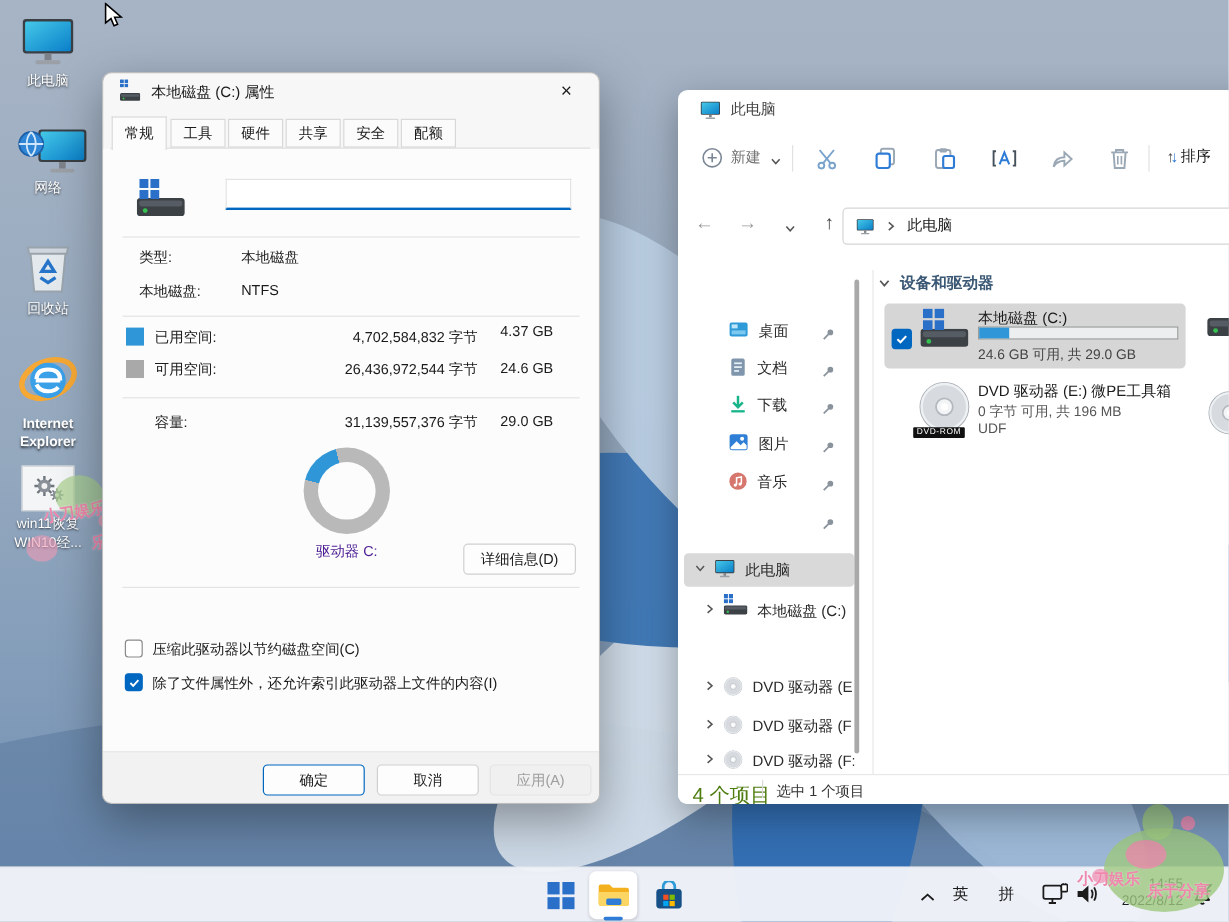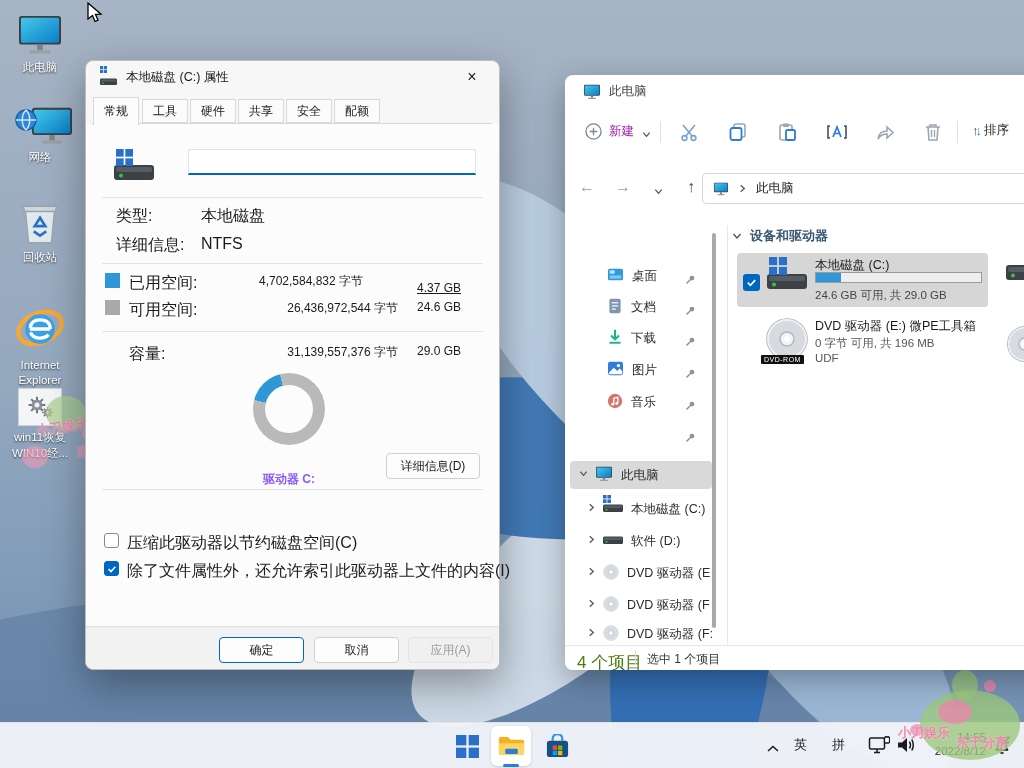--- a/index.html
+++ b/index.html
@@ -29,39 +29,39 @@
   #dialog .page{position:absolute;left:0;top:63px;width:413px;height:502px;background:#fcfcfc;}
   #dialog .strip{position:absolute;left:0;top:565px;width:413px;height:42px;background:#f2f2f2;
       border-top:1px solid #dfdfdf;border-radius:0 0 8px 8px;}
   .dlg-title{font-size:12.5px;color:#1a1a1a;}
   .tab{position:absolute;top:38px;height:24px;font-size:12px;color:#1b1b1b;
       background:#fbfbfb;border:1px solid #d9d9d9;box-sizing:border-box;
       display:flex;align-items:center;justify-content:center;width:46px;}
   .tab.active{top:36px;height:28px;background:#fcfcfc;border-bottom:none;z-index:2;}
   .tabline{position:absolute;left:6px;top:62px;width:400px;height:1px;background:#d9d9d9;}
   .sep{position:absolute;height:1px;background:#e3e3e3;left:16px;width:381px;}
-  .lab{position:absolute;font-size:16px;color:#1b1b1b;white-space:nowrap;}
+  .lab{position:absolute;font-size:12px;color:#1b1b1b;white-space:nowrap;}
   .num{position:absolute;font-size:12px;color:#1b1b1b;text-align:right;white-space:nowrap;}
   .legend{position:absolute;width:15px;height:15px;}
   .btn{position:absolute;height:26px;background:#fdfdfd;border:1px solid #d0d0d0;
       border-radius:4px;font-size:12px;color:#1b1b1b;display:flex;align-items:center;
       justify-content:center;box-sizing:border-box;cursor:default;}
   .btn.primary{border:1.5px solid #0067c0;}
   .btn.disabled{background:#f0f0f0;border-color:#e4e4e4;color:#9d9d9d;}
   .cb{position:absolute;width:15px;height:15px;border:1px solid #8a8a8a;border-radius:3px;
       background:#fff;box-sizing:border-box;}
   .cb.checked{background:#0067c0;border-color:#0067c0;}
   #donut{position:absolute;left:167px;top:312px;width:72px;height:72px;border-radius:50%;
       background:conic-gradient(#b9b9b9 0deg 285deg,#2f96d8 285deg 345deg,#b9b9b9 345deg 360deg);}
   #donut .hole{position:absolute;left:12px;top:12px;width:48px;height:48px;border-radius:50%;background:#fcfcfc;}
 
   
   #explorer{left:565px;top:75px;width:640px;height:595px;background:#fff;
       border-radius:8px 0 0 8px;box-shadow:0 10px 30px rgba(0,0,0,.3);z-index:20;overflow:hidden;}
-  .tbtn{display:flex;align-items:flex-end;gap:6px;color:#a21caf;font-size:12.5px;}
+  .tbtn{display:flex;align-items:flex-end;gap:6px;color:#737373;font-size:12.5px;}
   .side-row{position:absolute;left:5px;width:142px;height:28px;border-radius:4px;
       display:flex;align-items:center;font-size:12.5px;color:#2b2b2b;white-space:nowrap;overflow:hidden;}
   .side-row .ic{flex:0 0 auto;}
   .pin{position:absolute;}
   .ebtn{cursor:default;}
   .bar-track{height:11px;background:#eceef0;border:1px solid #9b9b9b;box-sizing:border-box;}
   .bar-fill{height:100%;background:#2f96d8;}
 
   
   #taskbar{left:0;top:722px;width:1024px;height:46px;background:rgba(241,244,249,.96);
@@ -279,21 +279,21 @@
         <use href="#sym-globe" width="24" height="24"></use>
       </svg></span>
   <span class="lbl abs" style="left:0;top:44px;width:76px;">网络</span>
 </div>
 <div class="abs dt-icon" style="left:2px;top:200px;">
   <svg width="46" height="46">
       <use href="#sym-bin" width="46" height="46"></use>
     </svg>
   <span class="lbl">回收站</span>
 </div>
-<div class="abs dt-icon" style="left:2px;top:304px;">
+<div class="abs dt-icon" style="left:2px;top:292px;font-weight:bold;">
   <svg width="50" height="50">
       <use href="#sym-ie" width="50" height="50"></use>
     </svg>
   <span class="lbl">Internet</span>
   <span class="lbl">Explorer</span>
 </div>
 <div class="abs dt-icon" style="left:2px;top:388px;">
   <span class="abs" style="left:16px;top:0;width:44px;height:38px;background:#f4f5f6;border:1px solid #cfd3d8;box-sizing:border-box;display:flex;align-items:center;justify-content:center;">
     <svg width="20" height="20" style="margin:-4px 2px 0 0">
         <use href="#sym-gear" width="20" height="20"></use>
@@ -438,29 +438,20 @@
         </svg></span>
     <span class="ic" style="margin-right:8px;position:relative;">
       <svg width="20" height="9">
           <use href="#sym-drive" width="20" height="9"></use>
         </svg>
       <svg width="8" height="8" style="position:absolute;left:0;top:-7px;">
           <use href="#sym-flag" width="8" height="8"></use>
         </svg>
     </span>
     <span>本地磁盘 (C:)</span>
-  </div>
-  <div class="side-row" style="top:452px;">
-    <span style="margin:0 6px 0 16px;"><svg width="11" height="11">
-          <use href="#sym-chevr" width="11" height="11"></use>
-        </svg></span>
-    <span class="ic" style="margin-right:8px;"><svg width="20" height="9">
-          <use href="#sym-drive" width="20" height="9"></use>
-        </svg></span>
-    <span>软件 (D:)</span>
   </div>
   <div class="side-row" style="top:484px;">
     <span style="margin:0 6px 0 16px;"><svg width="11" height="11">
           <use href="#sym-chevr" width="11" height="11"></use>
         </svg></span>
     <span class="ic" style="margin-right:8px;"><svg width="16" height="16">
           <use href="#sym-disc" width="16" height="16"></use>
         </svg></span>
     <span>DVD 驱动器 (E</span>
   </div>
@@ -586,45 +577,45 @@
     <svg width="17" height="17" style="position:absolute;left:2px;top:0;">
         <use href="#sym-flag" width="17" height="17"></use>
       </svg>
   </span>
   <input class="abs" style="left: 102px; top: 88px; width: 288px; height: 26px; border-width: 1px 1px 2px; border-style: solid; border-color: rgb(227, 227, 227) rgb(227, 227, 227) rgb(0, 103, 192); border-image: initial; background: rgb(255, 255, 255); box-sizing: border-box; padding: 0px 6px; font-size: 12px; outline: none;" value="">
 
   <div class="sep" style="top:136px;"></div>
 
   <span class="lab" style="left:30px;top:145px;">类型:</span>
   <span class="lab" style="left:115px;top:145px;">本地磁盘</span>
-  <span class="lab" style="left:30px;top:174px;">详细信息:</span>
+  <span class="lab" style="left:30px;top:174px;">本地磁盘:</span>
   <span class="lab" style="left:115px;top:174px;">NTFS</span>
 
   <div class="sep" style="top:202px;"></div>
 
   <span class="legend" style="left:19px;top:212px;background:#2f96d8;"></span>
   <span class="lab" style="left:43px;top:212px;">已用空间:</span>
-  <span class="num" style="left:150px;top:212px;width:150px;text-align:center;">4,702,584,832 字节</span>
-  <span class="num" style="left:320px;top:220px;width:55px;text-decoration:underline;">4.37 GB</span>
+  <span class="num" style="left:162px;top:212px;width:150px;">4,702,584,832 字节</span>
+  <span class="num" style="left:320px;top:208px;width:55px;">4.37 GB</span>
 
   <span class="legend" style="left:19px;top:239px;background:#a9a9a9;"></span>
   <span class="lab" style="left:43px;top:239px;">可用空间:</span>
   <span class="num" style="left:162px;top:239px;width:150px;">26,436,972,544 字节</span>
   <span class="num" style="left:320px;top:239px;width:55px;">24.6 GB</span>
 
   <div class="sep" style="top:270px;"></div>
 
   <span class="lab" style="left:43px;top:283px;">容量:</span>
   <span class="num" style="left:162px;top:283px;width:150px;">31,139,557,376 字节</span>
   <span class="num" style="left:320px;top:283px;width:55px;">29.0 GB</span>
 
   <div id="donut">
       <div class="hole"></div>
     </div>
-  <span class="abs" style="left:143px;top:410px;width:120px;text-align:center;font-size:12px;color:#8b5cf6;font-weight:bold;">驱动器 C:</span>
+  <span class="abs" style="left:143px;top:390px;width:120px;text-align:center;font-size:12px;color:#4c1d95;">驱动器 C:</span>
   <div class="btn" style="left:300px;top:392px;width:94px;">
       <span>详细信息(D)</span>
     </div>
 
   <div class="sep" style="top:428px;"></div>
 
   <span class="cb" style="left:18px;top:472px;"></span>
   <span class="lab" style="left:41px;top:472px;">压缩此驱动器以节约磁盘空间(C)</span>
 
   <span class="cb checked" style="left:18px;top:500px;display:flex;align-items:center;justify-content:center;">

